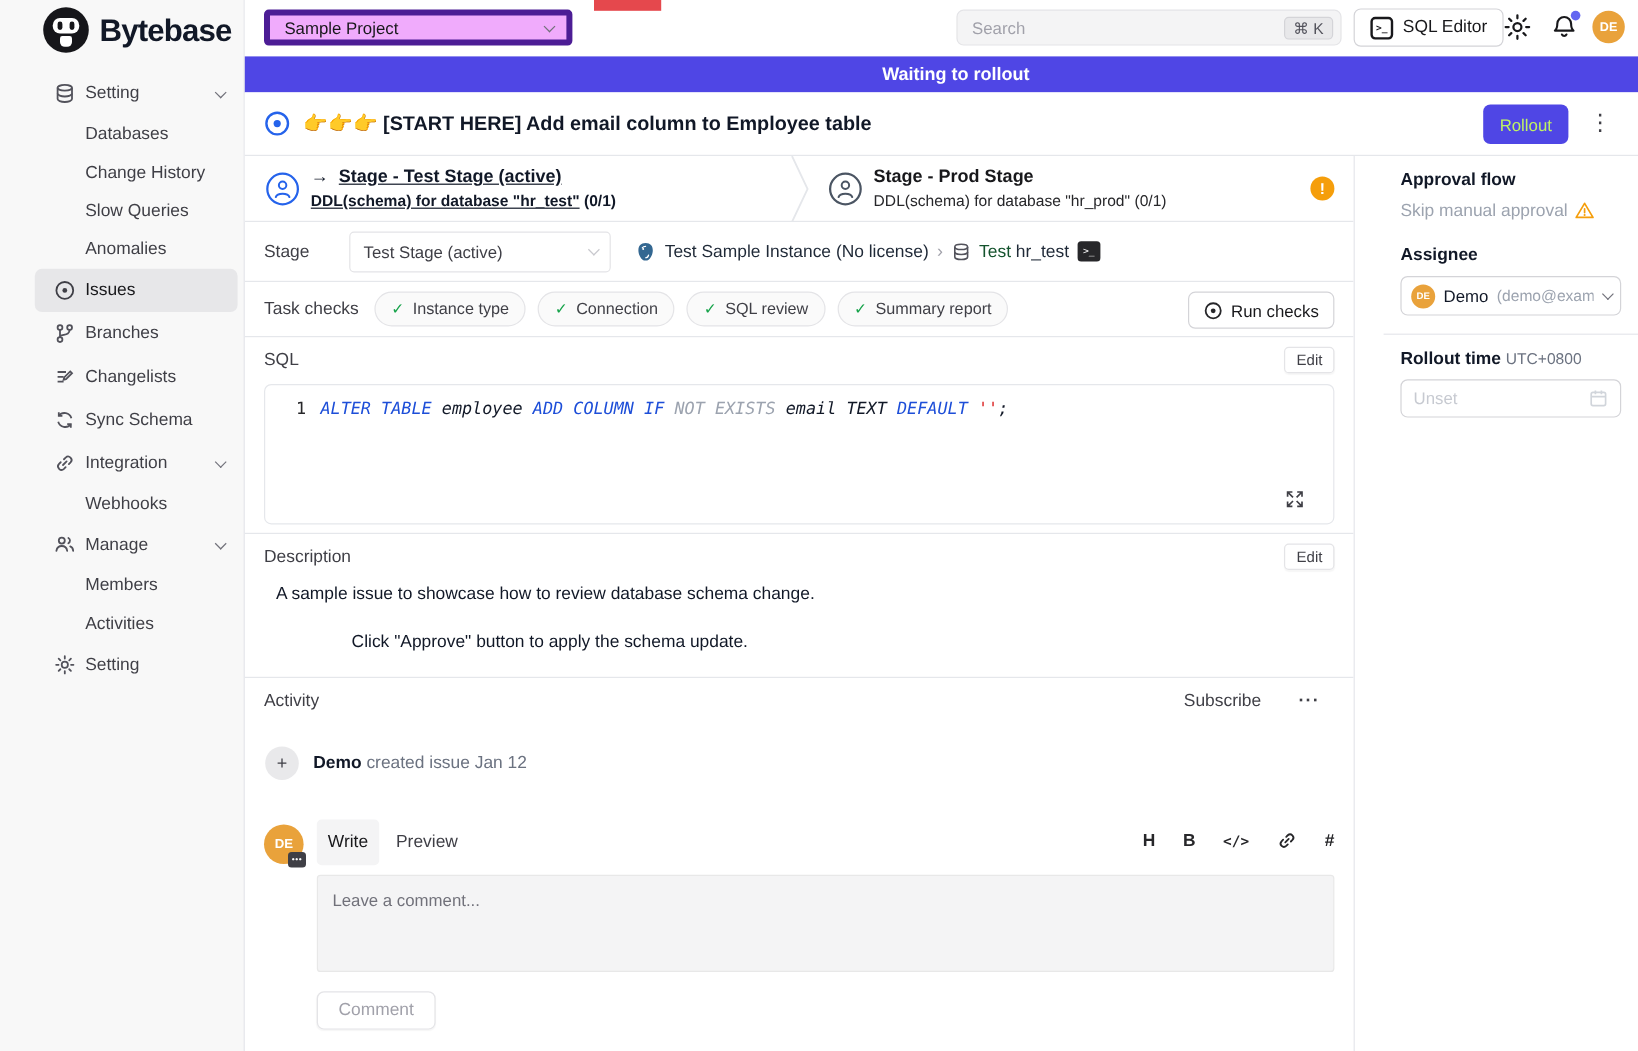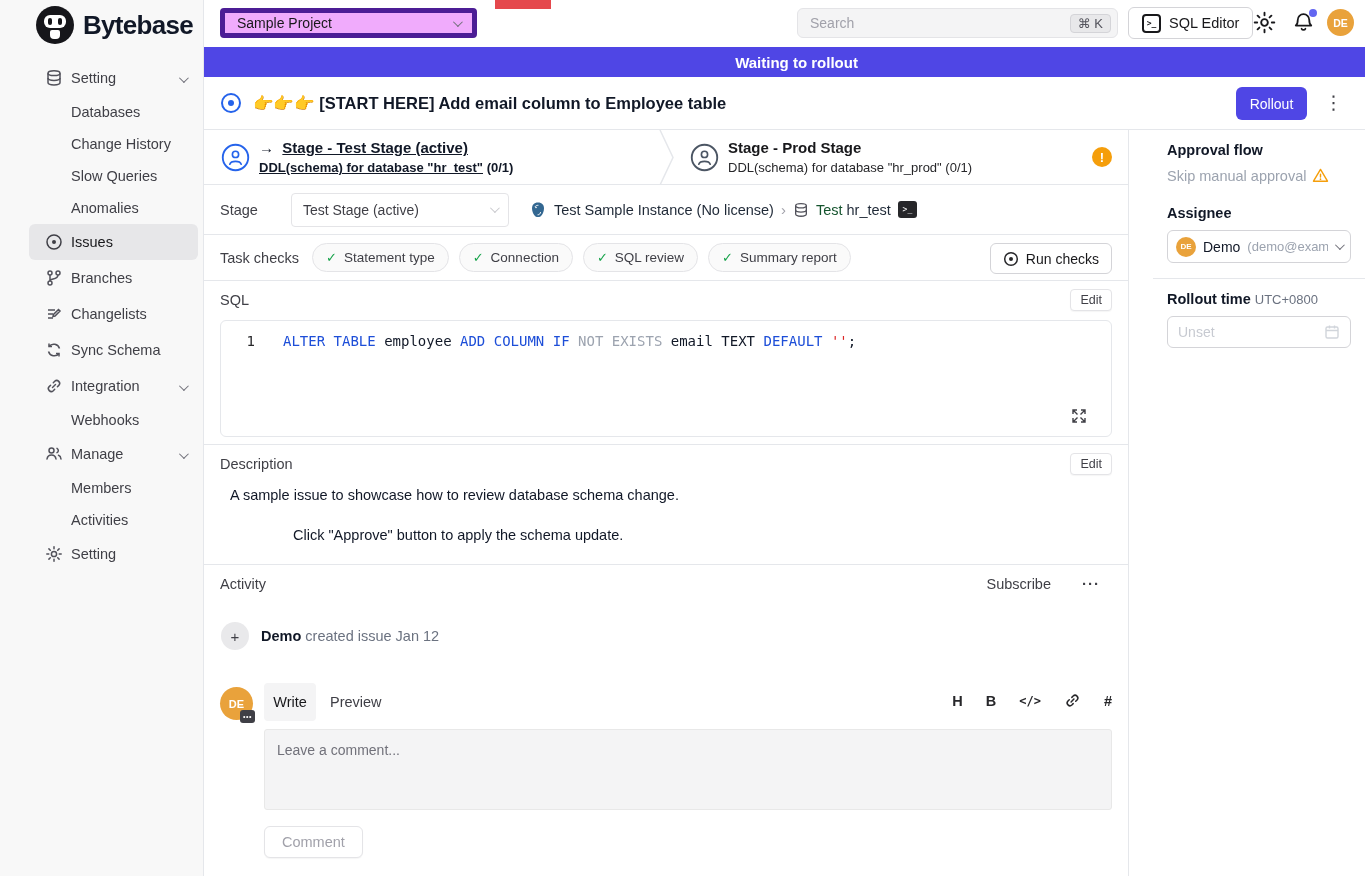--- a/index.html
+++ b/index.html
@@ -39,21 +39,21 @@
   .bell-dot { position:absolute; right:-2px; top:-2px; width:8px; height:8px; background:#6366f1; border-radius:50%; }
   .avatar { border-radius:50%; background:#e9a23b; color:#fff; font-weight:bold; display:flex; align-items:center; justify-content:center; }
   .av-top { left:1123px; top:9px; width:27px; height:27px; font-size:10.5px; position:absolute; cursor:pointer; }
 
   
   .banner { left:204px; top:47px; width:1161px; height:30px; background:#4f46e5; color:#fff; font-weight:bold; font-size:15px; display:flex; align-items:center; justify-content:center; }
 
   
   .issue-header { left:204px; top:77px; width:1161px; height:53px; background:#fff; border-bottom:1px solid #e5e7eb; display:flex; align-items:center; padding:0 16px; }
   .issue-title { font-size:16.5px; font-weight:bold; color:#111827; margin-left:11px; }
-  .rollout-btn { position:absolute; right:58px; top:10px; width:71px; height:33px; background:#4f46e5; color:#ffffff; font-size:14px; border:none; border-radius:6px; cursor:pointer; font-family:"Liberation Sans",sans-serif; }
+  .rollout-btn { position:absolute; right:58px; top:10px; width:71px; height:33px; background:#4f46e5; color:#bef264; font-size:14px; border:none; border-radius:6px; cursor:pointer; font-family:"Liberation Sans",sans-serif; }
   .kebab { position:absolute; right:22px; top:14px; font-size:19px; color:#3f3f46; cursor:pointer; line-height:1.3; }
 
   
   .stage-row { left:204px; top:130px; width:924px; height:55px; border-bottom:1px solid #e5e7eb; background:#fff; }
   .stage-card { position:absolute; top:0; height:55px; display:flex; align-items:center; gap:9px; cursor:pointer; }
   .stage-lines { line-height:1.45; }
   .s1-l1 { font-size:15px; font-weight:bold; color:#111827; }
   .s1-l1 .und { text-decoration:underline; }
   .s1-l2 { font-size:13px; font-weight:bold; color:#111827; }
   .s1-l2 .und { text-decoration:underline; }
@@ -79,21 +79,21 @@
   .pill .ck { color:#16a34a; font-size:13px; }
   .run-btn { position:absolute; right:16px; top:8px; height:31px; border:1px solid #d4d4d8; background:#fff; border-radius:6px; display:flex; align-items:center; gap:7px; padding:0 12px; font-size:14px; color:#18181b; cursor:pointer; }
 
   
   .sql-section { left:204px; top:281px; width:924px; height:164px; border-bottom:1px solid #e5e7eb; }
   .sec-label { position:absolute; left:16px; top:11px; font-size:14.5px; color:#3f3f46; }
   .edit-btn { position:absolute; right:16px; top:8px; font-size:12.5px; color:#3f3f46; border:1px solid #e4e4e7; background:#fff; border-radius:4px; padding:3px 9px; cursor:pointer; box-shadow:0 1px 1px rgba(0,0,0,.04); }
   .code-box { position:absolute; left:16px; top:39px; width:892px; height:117px; border:1px solid #e5e7eb; border-radius:6px; background:#fff; }
   .code-line { display:flex; margin-top:12px; font-family:"DejaVu Sans Mono",monospace; font-size:14px; white-space:pre; }
   .lineno { width:34px; text-align:right; color:#27272a; flex:0 0 auto; }
-  .code-text { margin-left:28px; color:#111827; }
+  .code-text { margin-left:12px; color:#111827;font-style:italic; }
   .tok-kw { color:#1d4ed8; }
   .tok-muted { color:#9ca3af; }
   .tok-str { color:#dc2626; }
   .expand-ic { position:absolute; right:24px; bottom:12px; cursor:pointer; }
 
   
   .desc-section { left:204px; top:445px; width:924px; height:120px; border-bottom:1px solid #e5e7eb; }
   .desc-l1 { position:absolute; left:26px; top:42px; font-size:14.5px; color:#111827; }
   .desc-l2 { position:absolute; left:89px; top:82px; font-size:14.5px; color:#111827; }
 
@@ -351,21 +351,21 @@
     <span><span class="bc-muted">Test</span> <span class="bc-strong">hr_test</span></span>
     <span class="term-chip">&gt;_</span>
   </div>
 </div>
 
 <div class="abs checksbar">
   <span class="label14">Task checks</span>
   <div class="pills">
     <div class="pill">
         <span class="ck">✓</span>
-        <span>Statement type</span>
+        <span>Instance type</span>
       </div>
     <div class="pill">
         <span class="ck">✓</span>
         <span>Connection</span>
       </div>
     <div class="pill">
         <span class="ck">✓</span>
         <span>SQL review</span>
       </div>
     <div class="pill">

